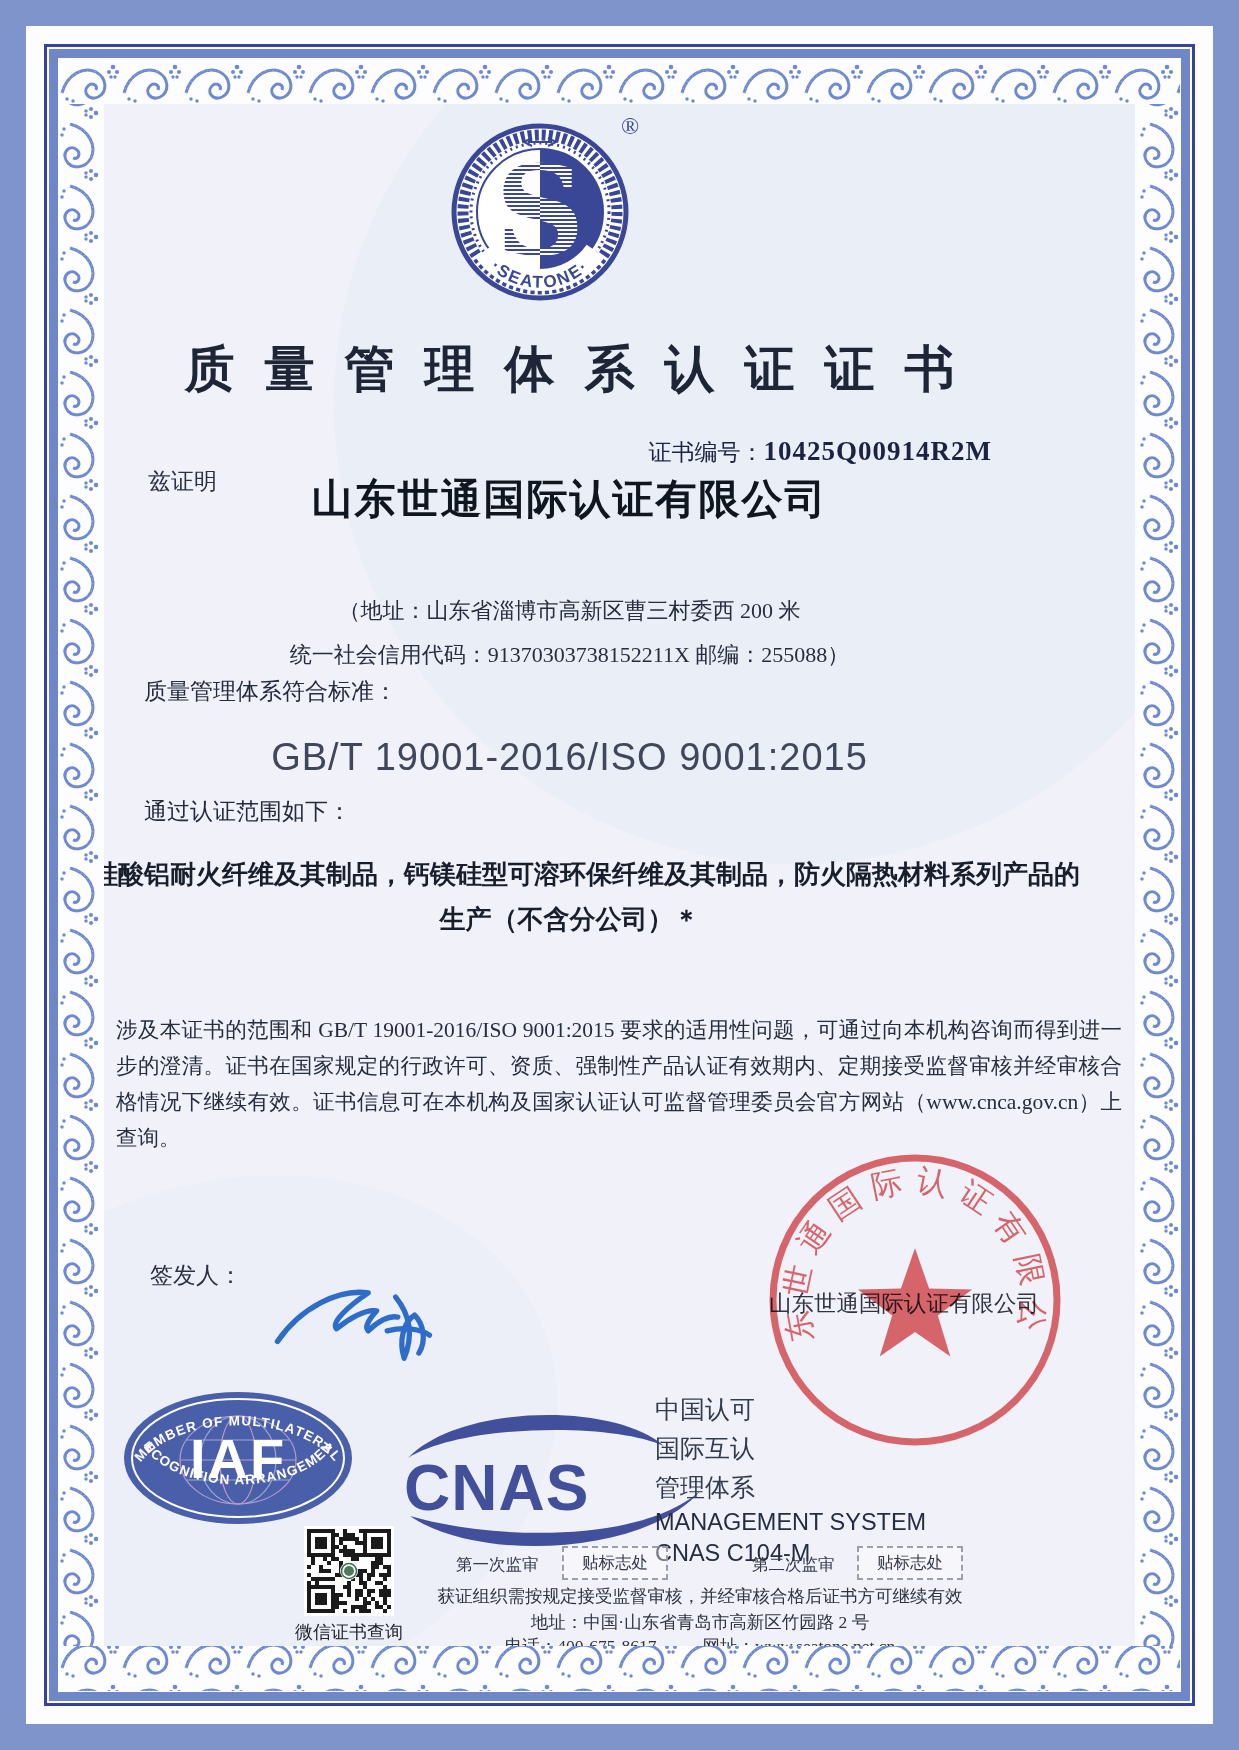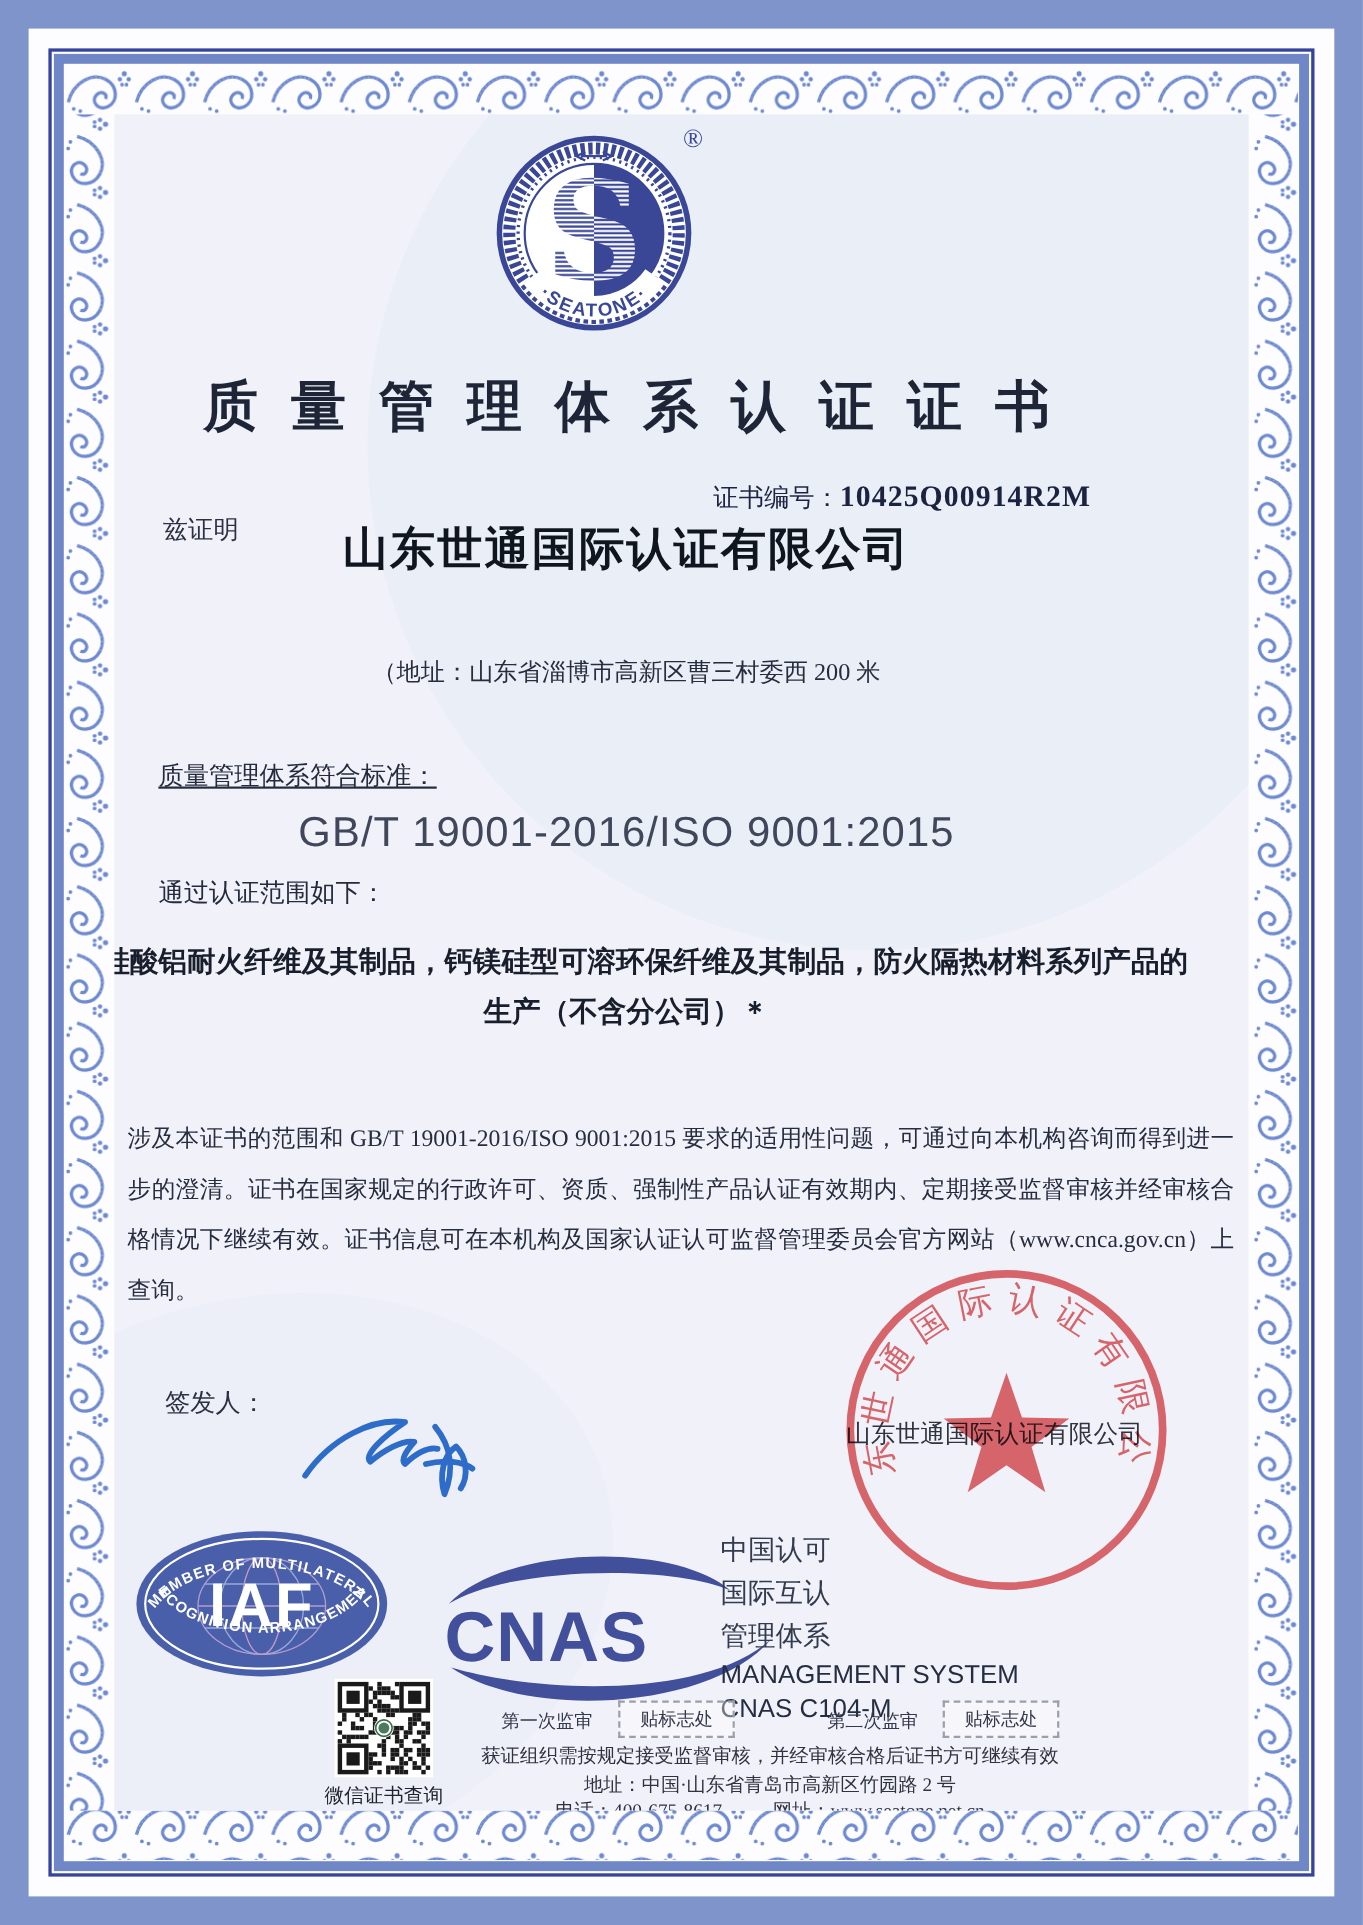--- a/index.html
+++ b/index.html
@@ -22,21 +22,21 @@
   .title{top:232px;font-size:50px;font-weight:600;letter-spacing:30px;padding-left:30px;color:#1e2536;}
   .cert-row{position:absolute;top:332px;left:0;right:143px;text-align:right;}
   .cert-label{font-size:23px;color:#1b2340;}
   .cert-number{font-size:27px;font-weight:bold;color:#1b2340;letter-spacing:1px;}
   .intro{left:44px;top:362px;font-size:23px;}
   .company-name{top:368px;font-size:41px;font-weight:bold;letter-spacing:2px;color:#10161f;font-family:"Liberation Sans","DejaVu Sans",sans-serif;}
   .addr{font-size:22px;color:#272d3e;}
   .label-line{left:40px;font-size:23px;color:#242b3d;}
   .std-value{top:632px;font-size:38px;font-weight:500;color:#40475a;letter-spacing:1px;font-family:"Liberation Sans","DejaVu Sans",sans-serif;}
   .scope-text{top:748px;font-size:26px;font-weight:600;line-height:45px;color:#181e2b;font-family:"Liberation Sans","DejaVu Sans",sans-serif;}
-  .notes{left:12px;width:1006px;top:908px;font-size:21.5px;line-height:46px;text-align:justify;color:#262d3f;}
+  .notes{left:12px;width:1006px;top:908px;font-size:21.5px;line-height:36px;text-align:justify;color:#262d3f;}
   .date-line{top:1072px;font-size:22.5px;color:#1f2738;}
   .signer{left:46px;top:1156px;font-size:23px;}
   .issuer{left:560px;width:480px;top:1184px;text-align:center;font-size:22.5px;color:#30343f;}
   .seal-svg{left:659px;top:1044px;mix-blend-mode:multiply;}
   .sig-svg{left:150px;top:1172px;}
   .iaf-svg{left:16px;top:1284px;}
   .cnas-svg{left:292px;top:1294px;}
   .cnas-block{left:551px;top:1286px;}
   .cnas-cn{font-size:25px;line-height:39px;font-weight:500;color:#333c4e;font-family:"Liberation Sans","DejaVu Sans",sans-serif;}
   .cnas-en{font-size:23.5px;line-height:31px;font-weight:normal;color:#252e41;font-family:"Liberation Sans","DejaVu Sans",sans-serif;}
@@ -121,22 +121,23 @@
 
     <div class="cx title">质量管理体系认证证书</div>
 
     <div class="cert-row">
       <span class="cert-label">证书编号：</span><span class="cert-number">10425Q00914R2M</span>
     </div>
 
     <div class="abs intro">兹证明</div>
     <div class="cx company-name">山东世通国际认证有限公司</div>
     <div class="cx addr" style="top:492px;">（地址：山东省淄博市高新区曹三村委西 200 米</div>
-
-    <div class="abs label-line" style="top:586px;text-decoration:underline;">质量管理体系符合标准：</div>
+    <div class="cx addr" style="top:536px;">统一社会信用代码：91370303738152211X 邮编：255088）</div>
+
+    <div class="abs label-line" style="top:572px;">质量管理体系符合标准：</div>
     <div class="cx std-value">GB/T 19001-2016/ISO 9001:2015</div>
     <div class="abs label-line" style="top:692px;">通过认证范围如下：</div>
     <div class="cx scope-text">＊ 硅酸铝耐火纤维及其制品，钙镁硅型可溶环保纤维及其制品，防火隔热材料系列产品的生产（不含分公司）＊</div>
 
     <div class="abs notes">涉及本证书的范围和 GB/T 19001-2016/ISO 9001:2015 要求的适用性问题，可通过向本机构咨询而得到进一步的澄清。证书在国家规定的行政许可、资质、强制性产品认证有效期内、定期接受监督审核并经审核合格情况下继续有效。证书信息可在本机构及国家认证认可监督管理委员会官方网站（www.cnca.gov.cn）上查询。</div>
 
 
     <div class="abs signer">签发人：</div>
     <div class="abs issuer">山东世通国际认证有限公司</div>
 

